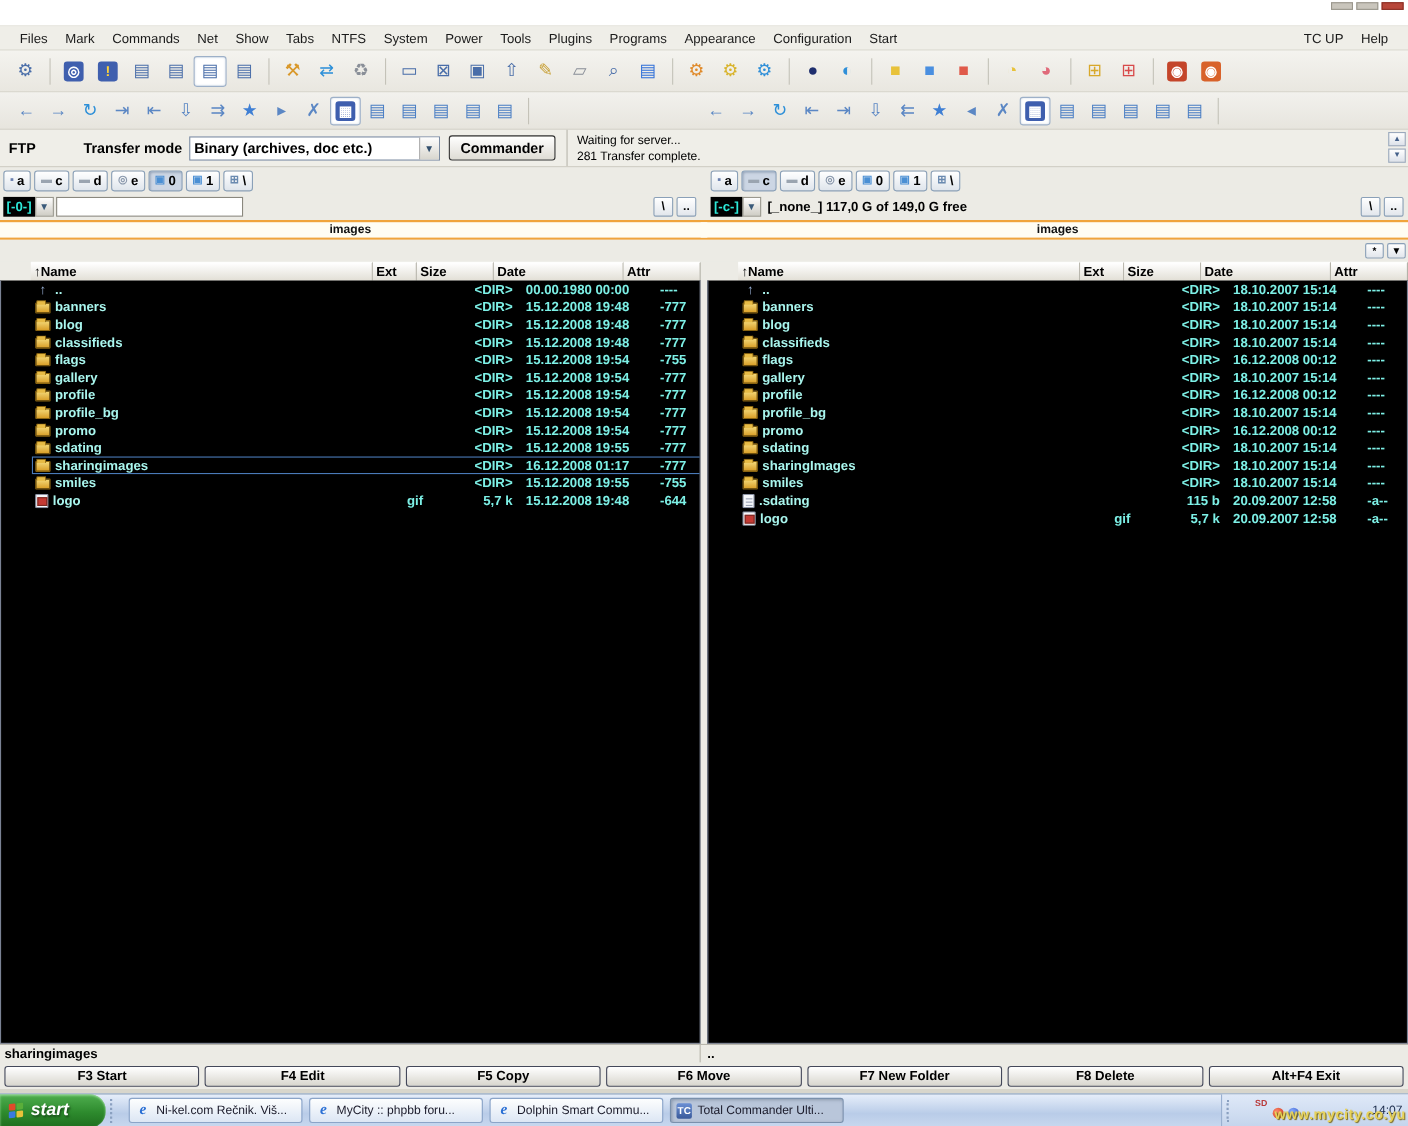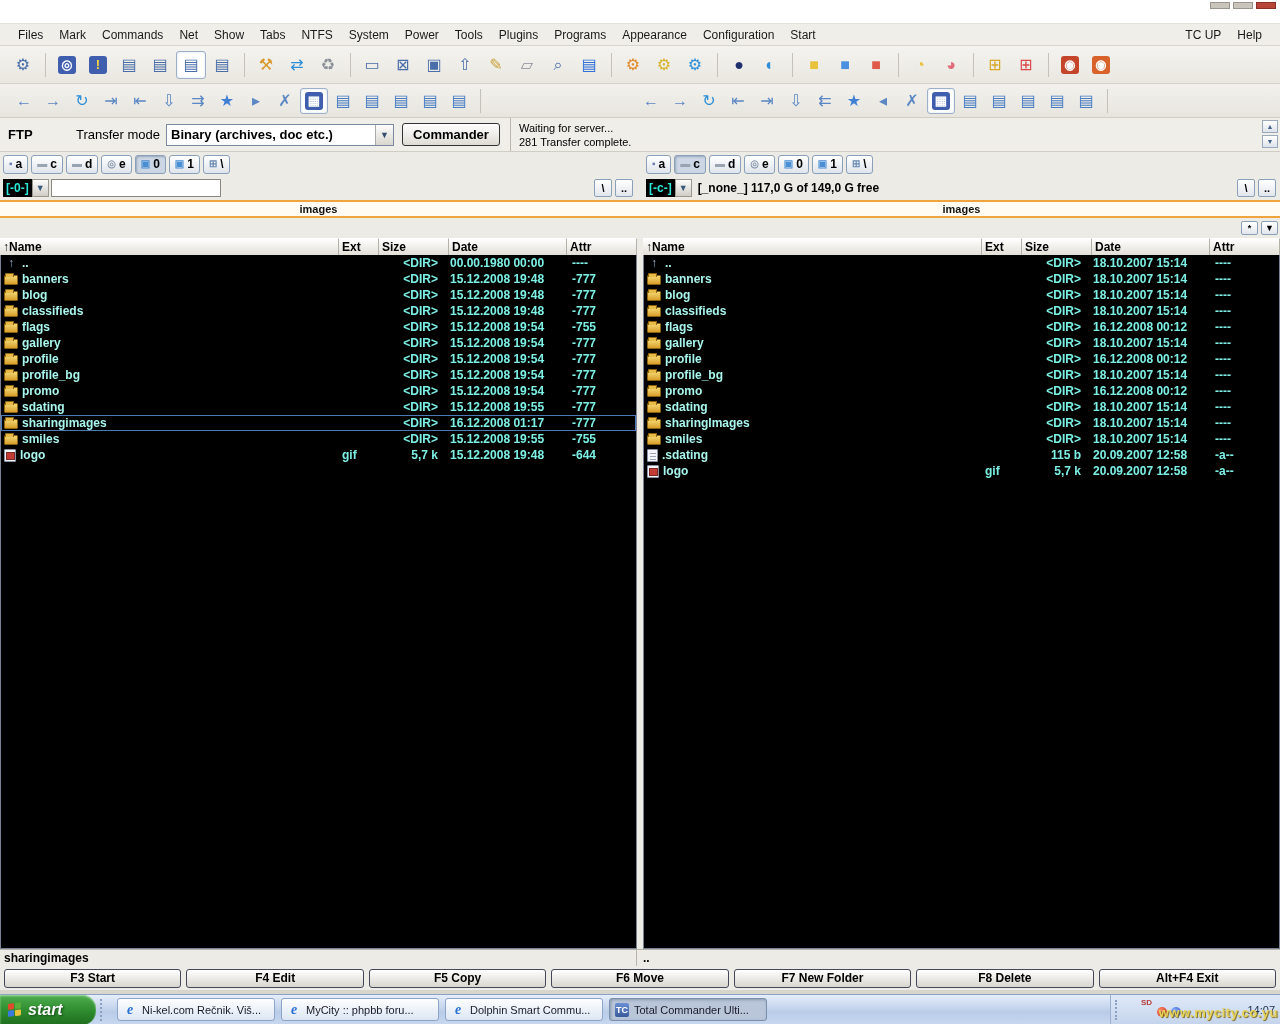--- a/index.html
+++ b/index.html
@@ -23,21 +23,21 @@
   .toolbar2 .tb-icon { width:28px; height:26px; }
   .tb-icon.pressed { background:#fff; border:1px solid #9db0c8; box-shadow:inset 0 0 2px #c9d4e2; }
   .tb-glyph { font-size:16px; line-height:1; }
   .tb-glyph.boxed { width:18px; height:18px; display:flex; align-items:center; justify-content:center; border-radius:3px; font-size:13px; font-weight:bold; }
   .tb-sep { width:1px; height:24px; background:#c4c2b8; margin:0 6px; flex:none; }
   .tb-spacer { width:150px; flex:none; }
 
   
   .ftpbar { height:34px; display:flex; align-items:center; background:#EFEEE8; border-bottom:1px solid #cfcdc4; padding-left:8px; flex:none; position:relative; }
   .ftp-label { font-weight:bold; font-size:13px; width:68px; }
-  .ftp-mode-label { font-weight:normal; font-size:13px; margin-right:6px; }
+  .ftp-mode-label { font-weight:bold; font-size:13px; margin-right:6px; }
   .ftp-select { display:flex; align-items:center; border:1px solid #7a8aa0; background:#fff; height:22px; width:228px; }
   .ftp-select .val { flex:1; font-weight:bold; font-size:13px; padding:0 4px; white-space:nowrap; overflow:hidden; }
   .ftp-select .arrow { width:18px; height:20px; background:linear-gradient(#fdfdfd,#d8d6ce); border-left:1px solid #aaa; display:flex; align-items:center; justify-content:center; font-size:9px; color:#33506e; }
   .ftp-disconnect { margin-left:8px; height:23px; padding:0 10px; border:1px solid #333; border-radius:3px; background:linear-gradient(#fff,#dedcd4); font-weight:bold; font-size:13px; }
   .ftp-status { margin-left:10px; border-left:1px solid #b8b6ac; padding:2px 8px; font-size:11px; line-height:14px; align-self:stretch; display:flex; flex-direction:column; justify-content:center; }
   .ftp-scroll { position:absolute; right:2px; top:2px; display:flex; flex-direction:column; gap:2px; }
   .ftp-scroll .sb { width:16px; height:13px; border:1px solid #9aa8bc; background:linear-gradient(#fff,#dde2ea); font-size:7px; display:flex; align-items:center; justify-content:center; color:#44608a; }
 
   
   .split { display:flex; flex:none; }
@@ -60,21 +60,21 @@
   .corner-btn { width:18px; height:18px; border:1px solid #8aa0b8; border-radius:2px; background:linear-gradient(#fff,#e2e6ec); font-weight:bold; font-size:11px; display:flex; align-items:center; justify-content:center; }
 
   .tabband { height:18px; border-top:2px solid #f0a43c; border-bottom:2px solid #f0a43c; background:#fffdf3; }
   .tabband .tab-label { width:100%; text-align:center; font-weight:bold; font-size:11px; color:#111; }
 
   .substrip { height:20px; background:#ECEBE5; }
   .substrip .corner-btns { padding-right:2px; }
   .substrip .corner-btn { width:17px; height:14px; font-size:9px; }
 
   
-  .cols { display:grid; grid-template-columns:1fr 40px 70px 118px 70px; width:100%; }
+  .cols { display:grid; grid-template-columns:1fr 40px 70px 118px 70px; width:100%;margin-left:28px; }
   .headers { height:17px; background:#ECEBE5; }
   .hdr-cell { background:linear-gradient(#ffffff,#e2dfd6); border-right:1px solid #b4b2a8; border-top:1px solid #fff; font-weight:bold; font-size:12px; padding-left:3px; display:flex; align-items:center; height:17px; overflow:hidden; }
 
   .filearea { flex:1; display:flex; min-height:0; }
   .fpanel { width:637px; flex:none; background:#000; overflow:hidden; border:1px solid #7a8294; border-top:none; }
   .fpanel.right { width:auto; flex:1; }
   .fdivider { width:6px; flex:none; background:#ECEBE5; }
   .frow { height:16px; align-items:center; color:#7DF0E6; font-weight:bold; font-size:12px; cursor:default; }
   .frow.selected { outline:1px solid #4a7ab8; outline-offset:-1px; }
   .fc-name { display:flex; align-items:center; gap:4px; padding-left:3px; color:#A9F6EE; overflow:hidden; white-space:nowrap; }

